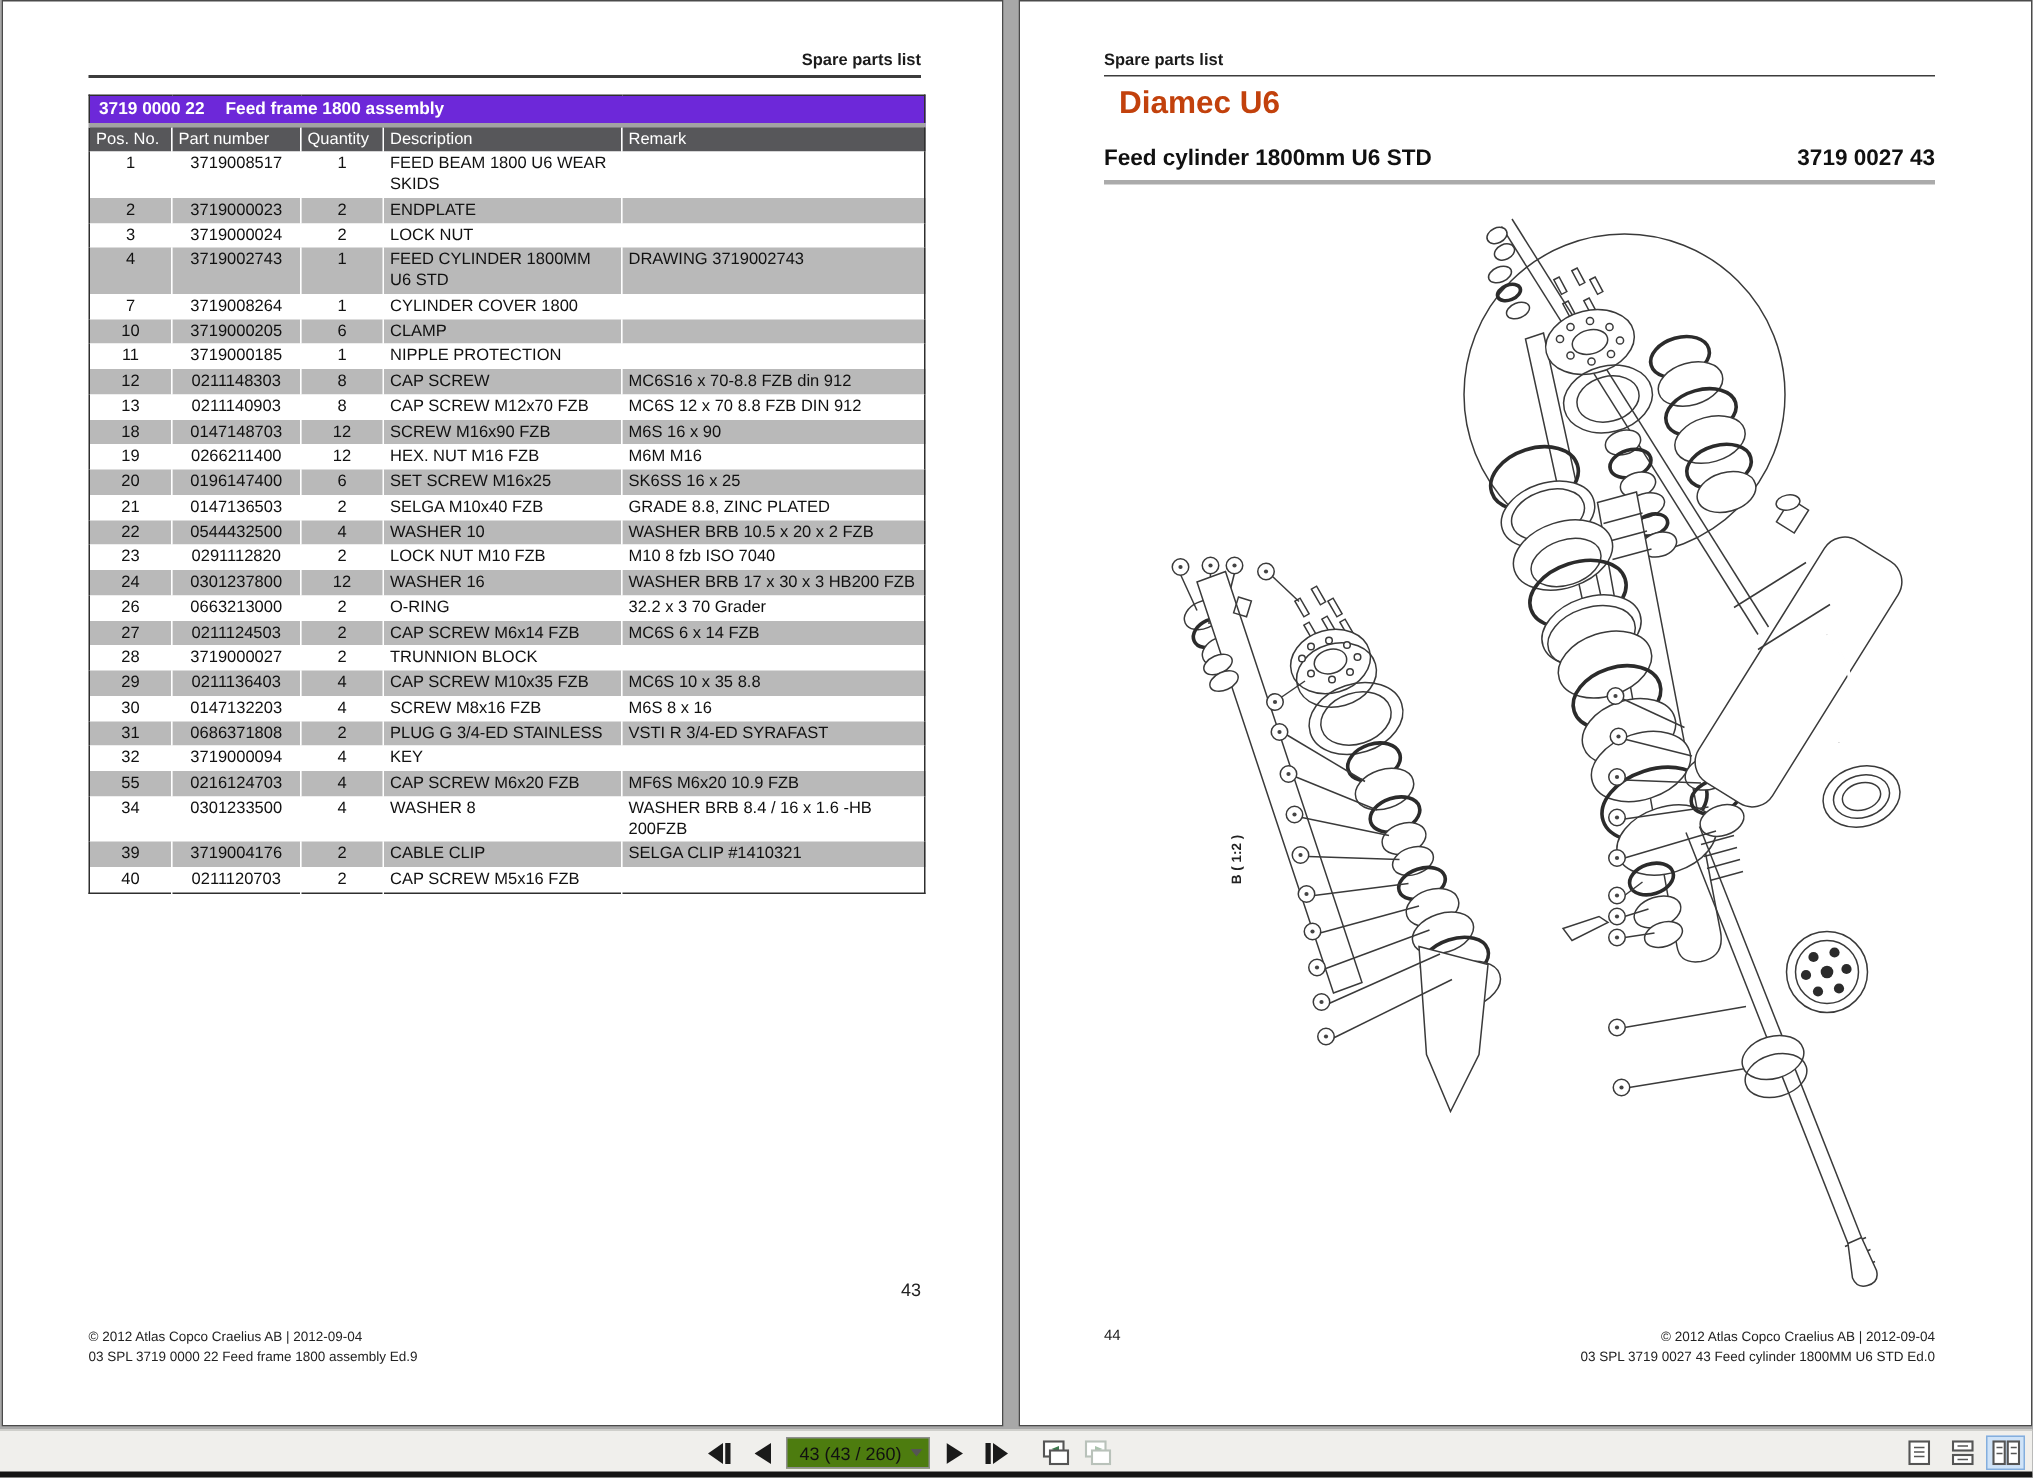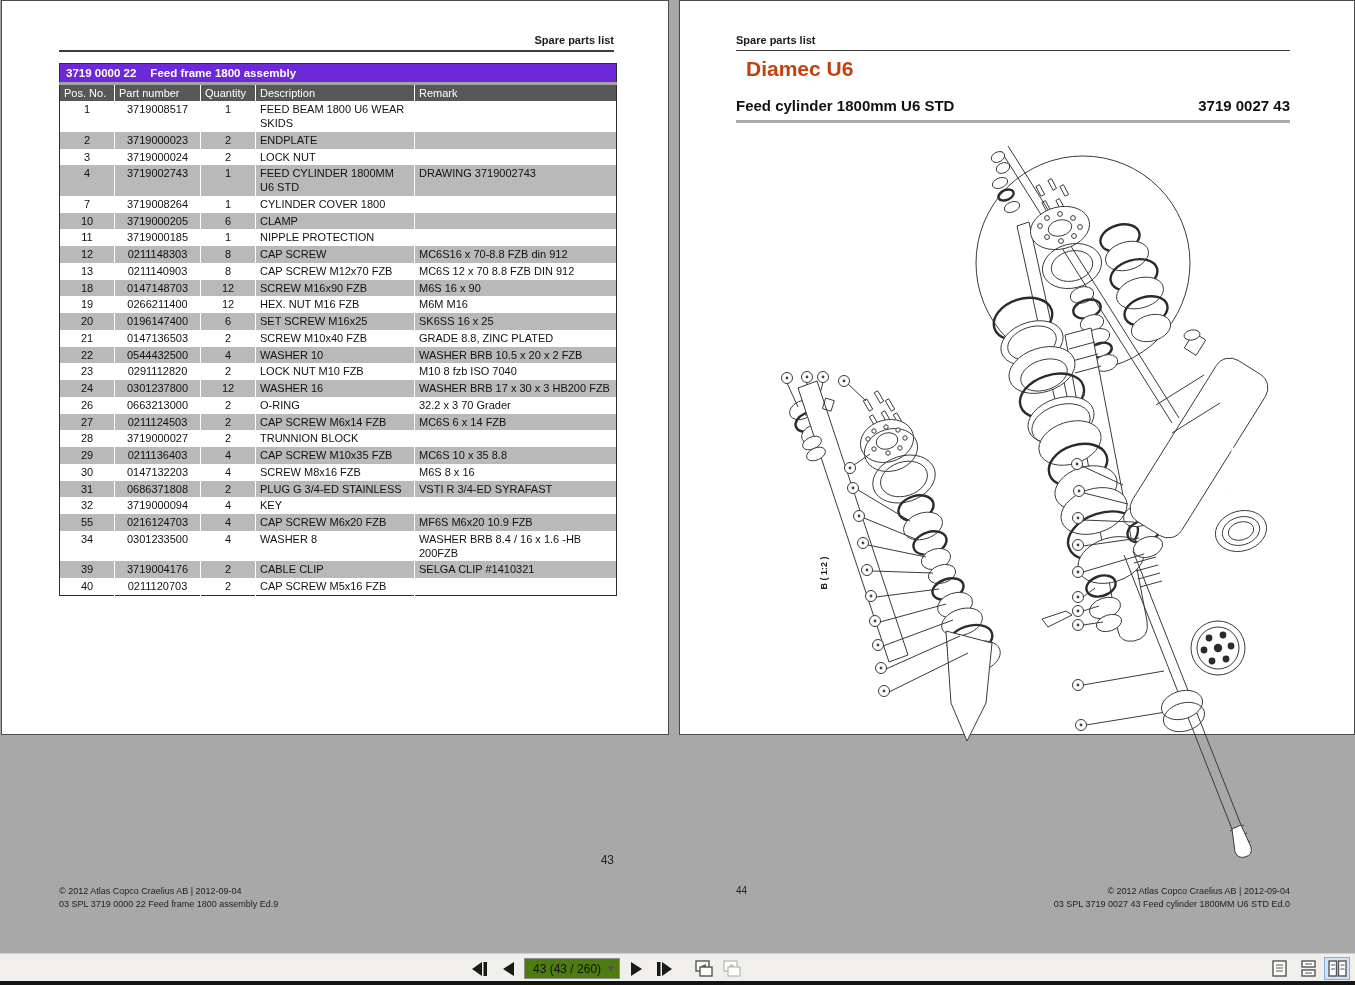--- a/index.html
+++ b/index.html
@@ -1,19 +1,19 @@
 <!DOCTYPE html>
 <html><head>
 <meta charset="utf-8">
 <style>
   * { margin:0; padding:0; box-sizing:border-box; }
   html,body { width:1355px; height:985px; overflow:hidden; }
   body { background:#a8a8a8; font-family:"Liberation Sans", sans-serif; position:relative; }
 
-  .page { position:absolute; top:0; background:#fff; border:1px solid #4a4a4a; height:735px; }
+  .page { position:absolute; top:0; background:#fff; border:1px solid #4a4a4a; height:951px; }
   #left-page  { left:1px;  width:668px; }
   #right-page { left:679px; width:676px; }
 
   
   .lp-header { position:absolute; top:33px; left:57px; right:54px; text-align:right;
                font-size:11px; font-weight:bold; color:#1a1a1a; }
   .lp-rule { position:absolute; top:49px; left:57px; right:54px; border-top:2px solid #3c3c3c; }
 
   .parts-table { position:absolute; top:62px; left:57px; width:557px; border-collapse:collapse;
                  table-layout:fixed; font-size:11px; color:#111; border:1px solid #2e2e2e; }
@@ -183,21 +183,21 @@
           <td class="c">20</td>
           <td class="c">0196147400</td>
           <td class="c">6</td>
           <td>SET SCREW M16x25</td>
           <td>SK6SS 16 x 25</td>
         </tr>
         <tr class="odd">
           <td class="c">21</td>
           <td class="c">0147136503</td>
           <td class="c">2</td>
-          <td>SCREW M10x40 FZB</td>
+          <td>SELGA M10x40 FZB</td>
           <td>GRADE 8.8, ZINC PLATED</td>
         </tr>
         <tr class="even">
           <td class="c">22</td>
           <td class="c">0544432500</td>
           <td class="c">4</td>
           <td>WASHER 10</td>
           <td>WASHER BRB 10.5 x 20 x 2 FZB</td>
         </tr>
         <tr class="odd">

